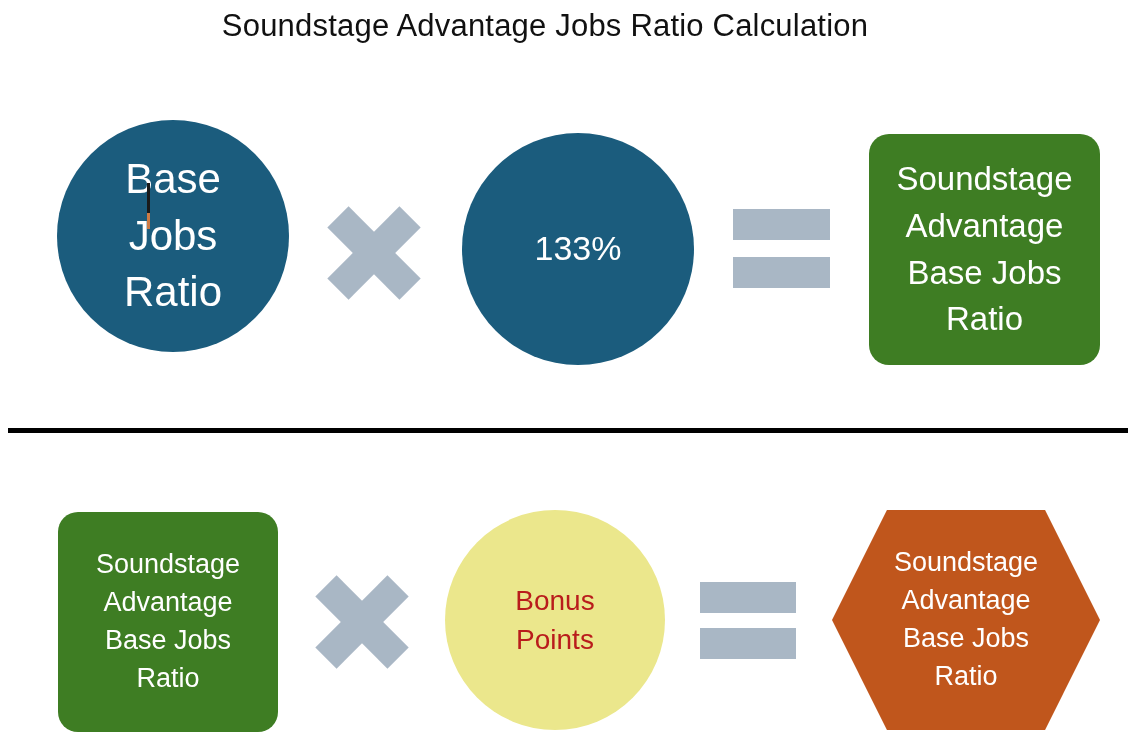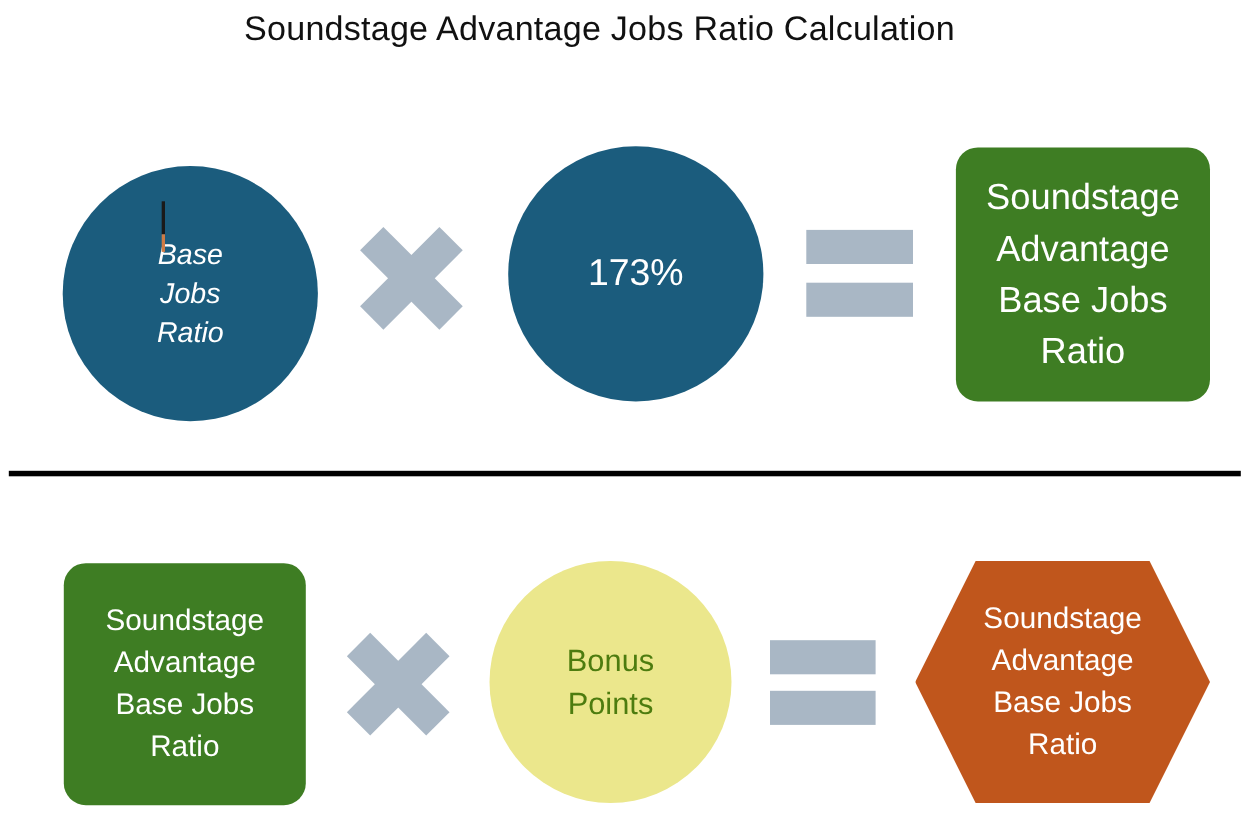--- a/index.html
+++ b/index.html
@@ -37,43 +37,43 @@
   .shape-label {
     white-space: pre-line;
   }
   .circle { border-radius: 50%; }
 
   .teal-circle {
     background: var(--teal-circle, #1B5C7D);
     color: #ffffff;
   }
   #base-circle {
-    left: 57px; top: 151px; width: 232px; height: 232px;
-    font-size: 26px; line-height: 1.35; font-style: italic;
+    left: 57px; top: 120px; width: 232px; height: 232px;
+    font-size: 42px; line-height: 1.35;
   }
   #percent-circle {
     left: 462px; top: 133px; width: 232px; height: 232px;
     font-size: 34px; line-height: 1.35;
   }
   #result-box-row1 {
     left: 869px; top: 134px; width: 231px; height: 231px;
     background: var(--green-box, #3E7D23);
     color: #ffffff;
     font-size: 33px; line-height: 1.42;
   }
   #input-box-row2 {
     left: 58px; top: 512px; width: 220px; height: 220px;
     background: var(--green-box, #3E7D23);
     color: #ffffff;
     font-size: 27px; line-height: 1.4;
   }
   #bonus-circle {
     left: 445px; top: 510px; width: 220px; height: 220px;
     background: var(--yellow-circle, #EBE78C);
-    color: #4d7c0f;
+    color: #b91c1c;
     font-size: 28px; line-height: 1.4;
   }
   #result-hexagon {
     left: 832px; top: 510px; width: 268px; height: 220px;
     background: var(--orange-hexagon, #C0561C);
     color: #ffffff;
     font-size: 27px; line-height: 1.4;
     clip-path: polygon(0% 50%, 20.5% 0%, 79.5% 0%, 100% 50%, 79.5% 100%, 20.5% 100%);
   }
 
@@ -123,21 +123,21 @@
   </div>
   <div class="caret-seg" id="caret-top"></div>
   <div class="caret-seg" id="caret-bottom"></div>
 
   <svg class="multiply-svg" id="multiply-row1" width="92" height="92" viewBox="0 0 92 92" aria-hidden="true">
     <rect x="31" y="-5" width="30" height="102" transform="rotate(45 46 46)"></rect>
     <rect x="31" y="-5" width="30" height="102" transform="rotate(-45 46 46)"></rect>
   </svg>
 
   <div class="shape circle teal-circle" id="percent-circle">
-    <span class="shape-label">173%</span>
+    <span class="shape-label">133%</span>
   </div>
 
   <div class="equals" id="equals-row1">
     <div class="bar"></div>
     <div class="bar"></div>
   </div>
 
   <div class="shape" id="result-box-row1">
     <span class="shape-label">Soundstage
 Advantage

